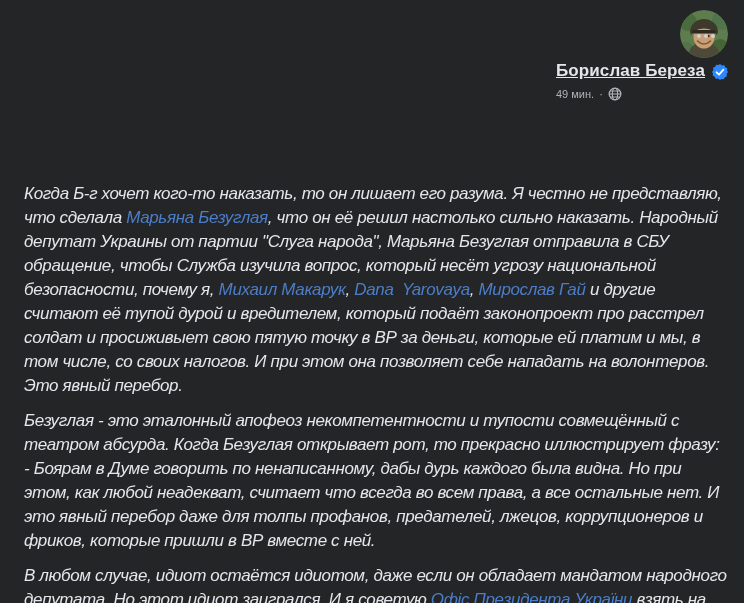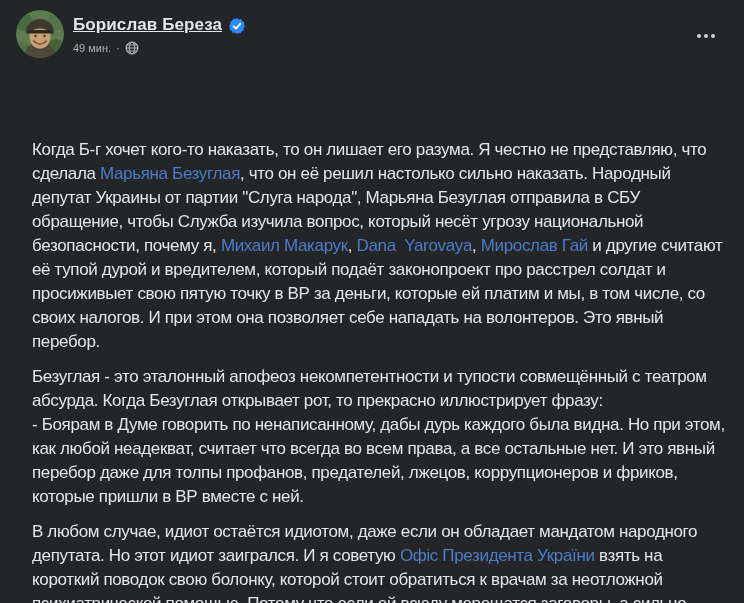--- a/index.html
+++ b/index.html
@@ -18,22 +18,23 @@
     position: relative;
     width: 744px;
     height: 603px;
     box-sizing: border-box;
     padding: 10px 16px 0 16px;
     background: #242526;
   }
   
   .header {
     display: flex;
-    align-items: center;
+    align-items: flex-end;
     position: relative;
+    flex-direction: column;
   }
   .avatar {
     width: 48px;
     height: 48px;
     border-radius: 50%;
     overflow: hidden;
     flex: none;
     cursor: pointer;
     background: #3a3b3c;
   }
@@ -89,21 +90,22 @@
   
   .post-content {
     margin-top: 8px;
     font-size: 17px;
     line-height: 24px;
     letter-spacing: -0.35px;
     color: #e4e6eb;
     white-space: pre-wrap;
   }
   .paragraph {
-    margin: 0 0 11px 16px;
+    margin: 0 0 11px 8px;
+    font-style: italic;
   }
   .paragraph:last-child { margin-bottom: 0; }
   .entity-link {
     color: var(--link-color, #4c7dc9);
     text-decoration: none;
     cursor: pointer;
   }
 </style>
 </head>
 <body style="background: rgb(36, 37, 38); color: rgb(228, 230, 235);">

